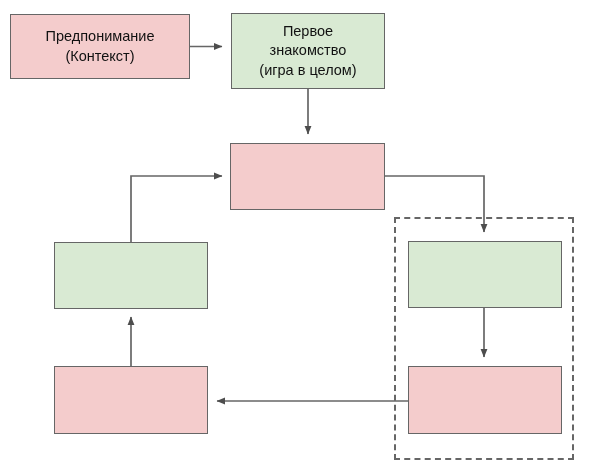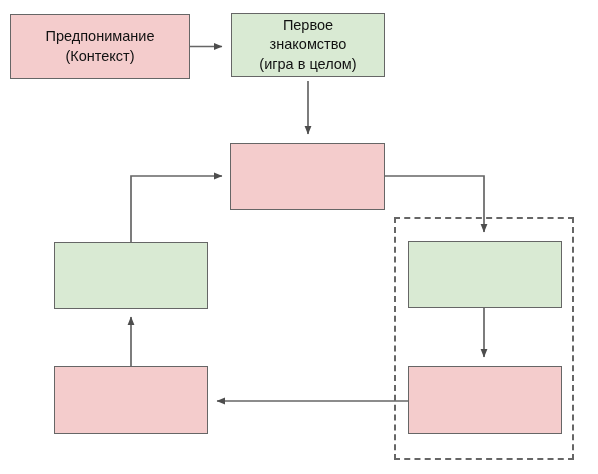--- a/index.html
+++ b/index.html
@@ -76,21 +76,21 @@
 
       <path d="M 131 366 L 131 317" marker-end="url(#arrowhead)"></path>
     </g>
   </svg>
 
   <div class="group-frame" style="left:394px; top:217px; width:180px; height:243px;"></div>
 
   <div class="node pink" style="left:10px; top:14px; width:180px; height:65px;">Предпонимание
 (Контекст)</div>
 
-  <div class="node green" style="left:231px; top:13px; width:154px; height:64px;">Первое
+  <div class="node green" style="left:231px; top:13px; width:154px; height:76px;">Первое
 знакомство
 (игра в целом)</div>
 
   <div class="node pink" style="left:230px; top:143px; width:155px; height:67px;"></div>
 
   <div class="node green" style="left:54px; top:242px; width:154px; height:67px;"></div>
 
   <div class="node pink" style="left:54px; top:366px; width:154px; height:68px;"></div>
 
   <div class="node green" style="left:408px; top:241px; width:154px; height:67px;"></div>

